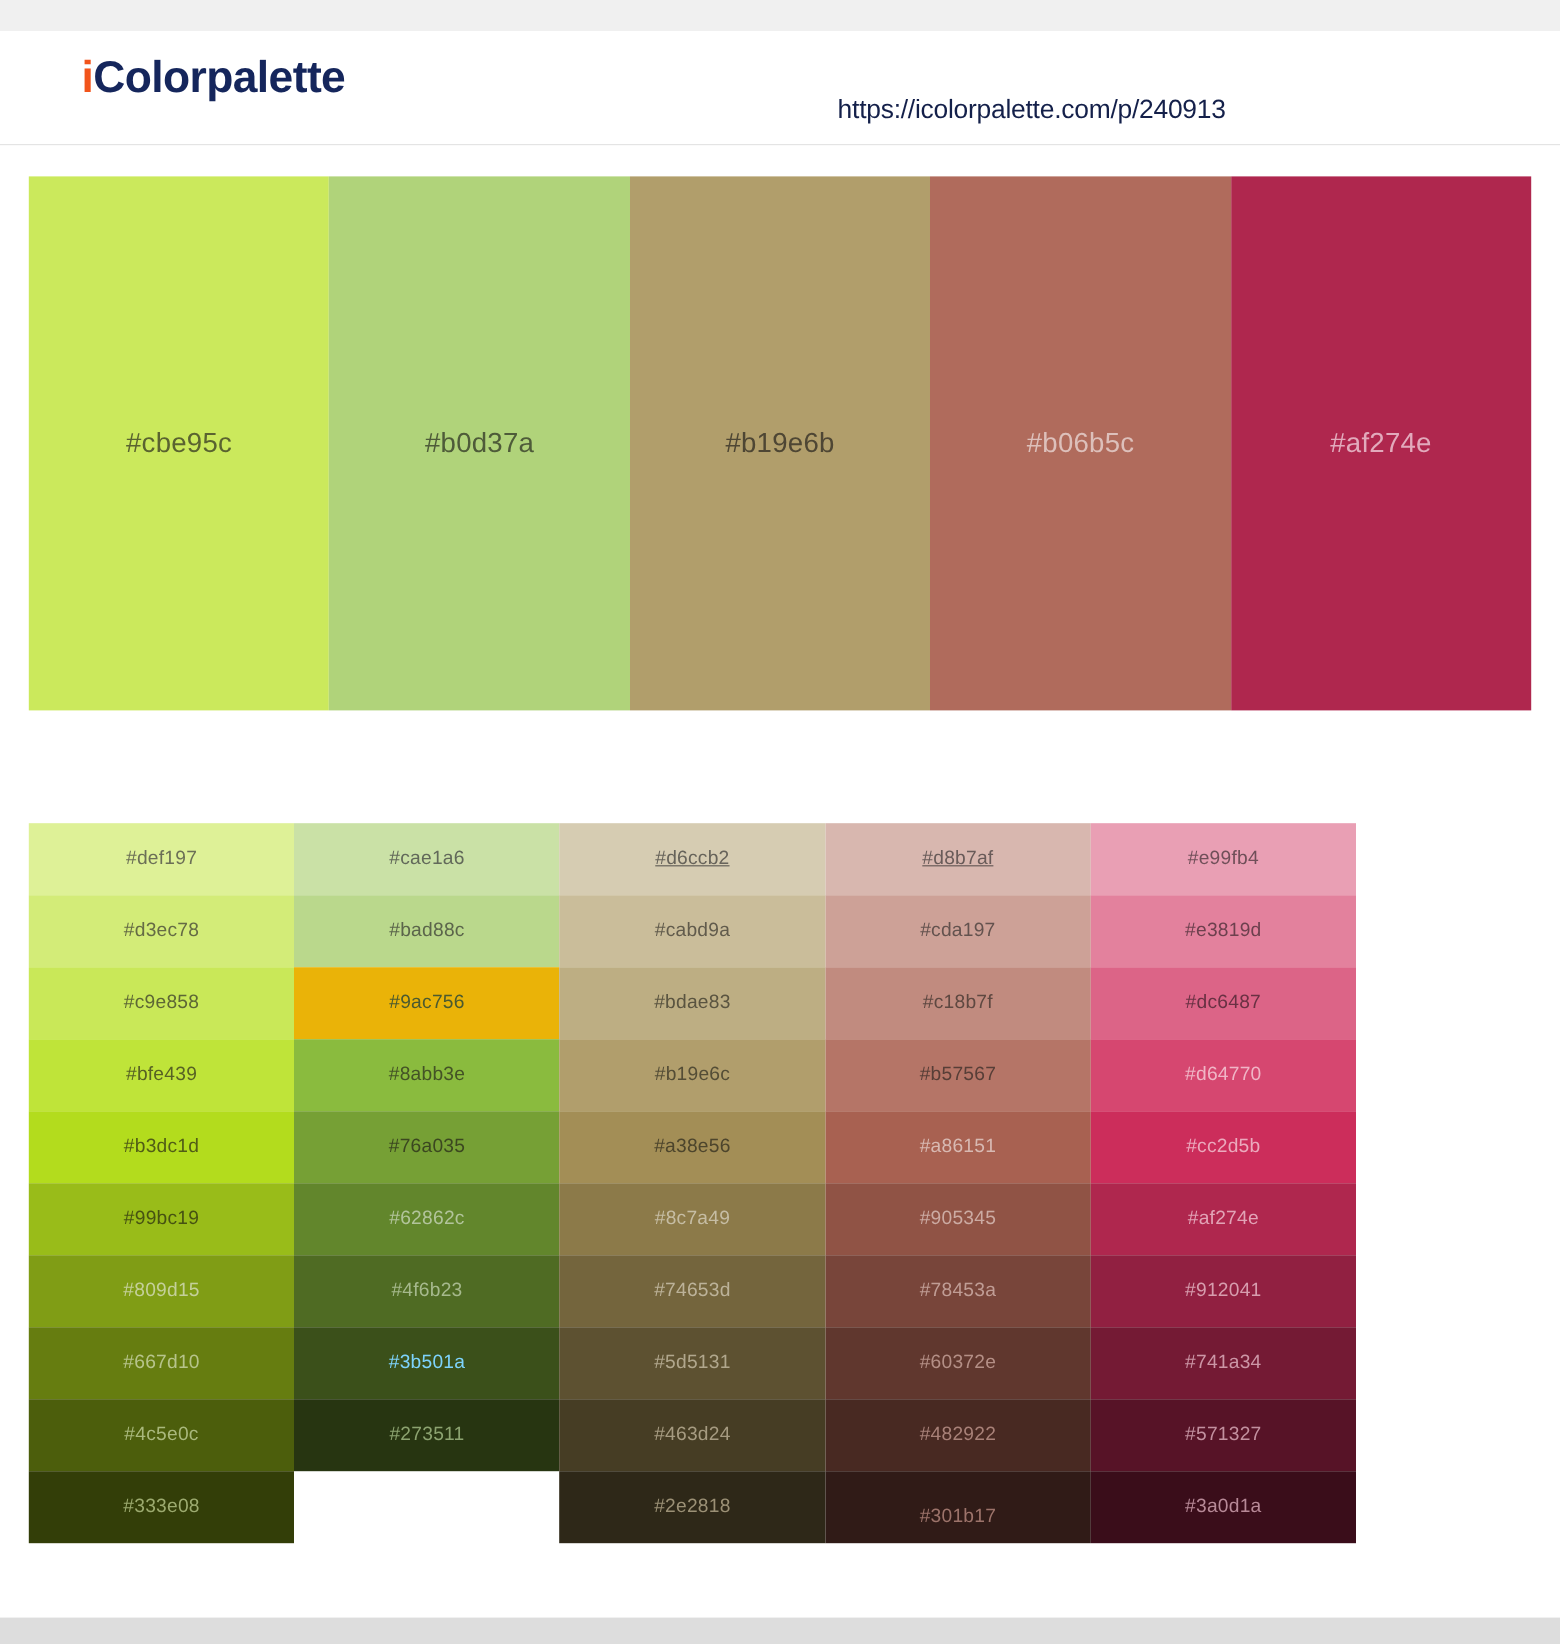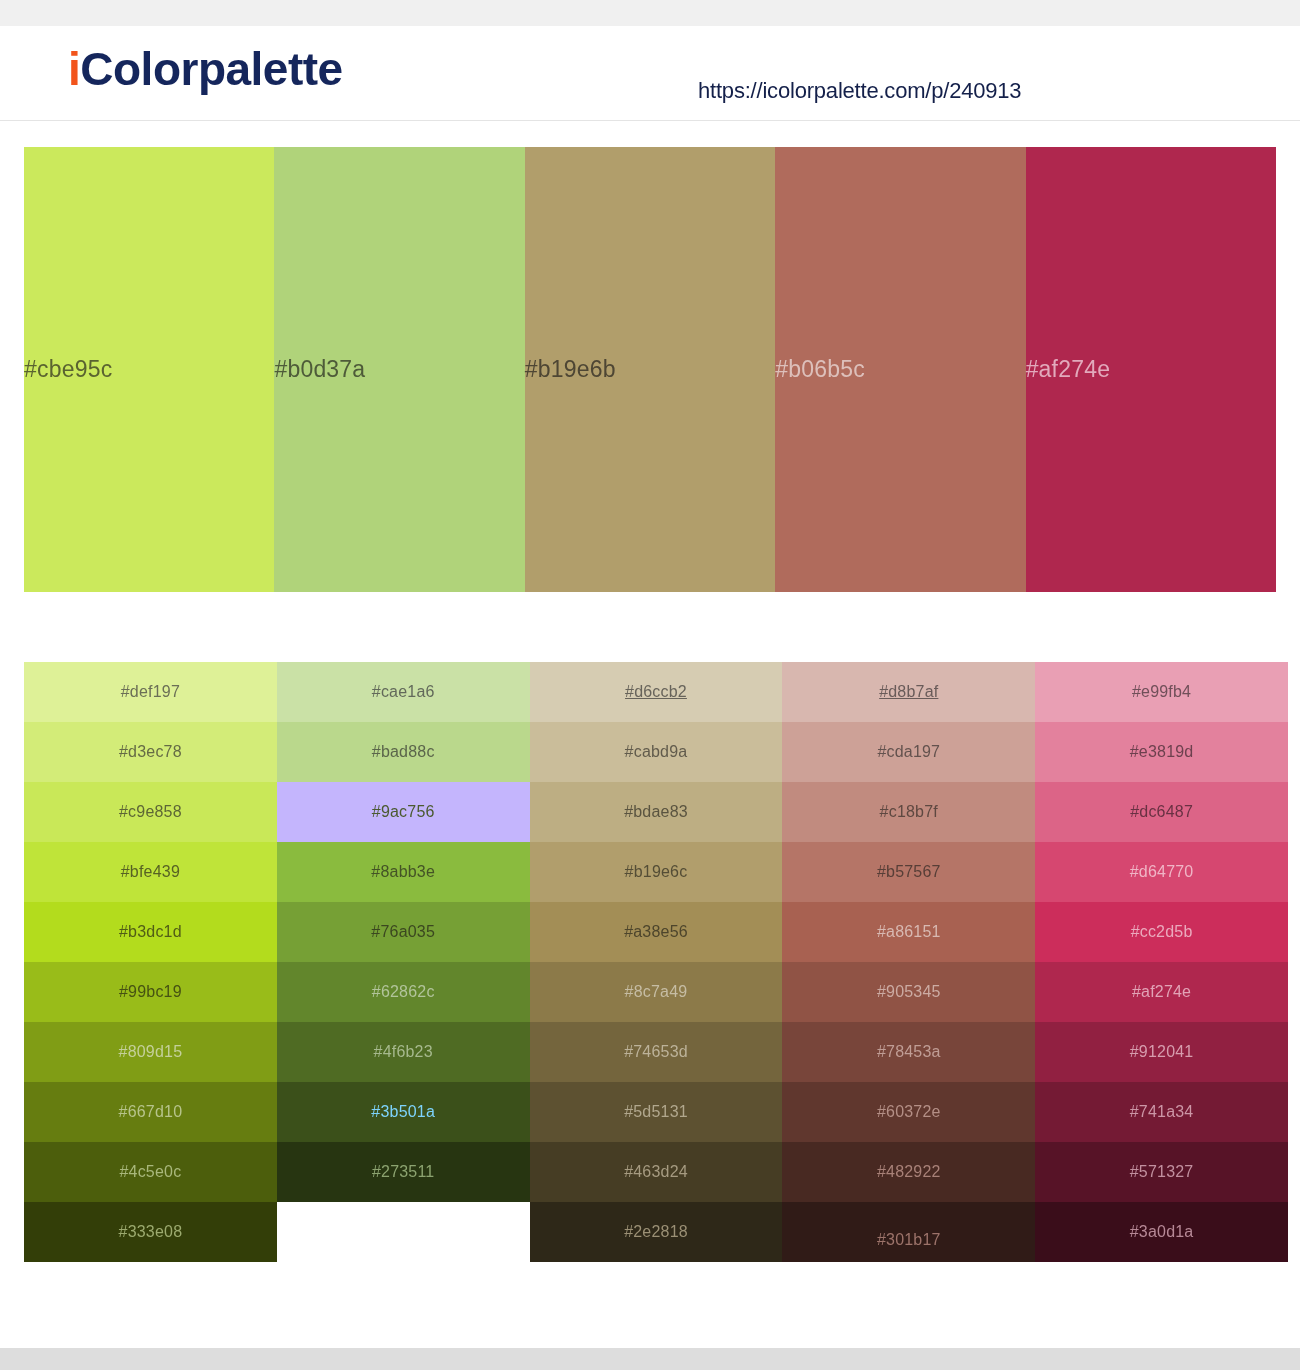--- a/index.html
+++ b/index.html
@@ -34,21 +34,21 @@
   .site-header {
     position: relative;
     height: 94px;
     border-bottom: 1px solid #e4e4e4;
     background: #ffffff;
   }
   .logo {
     position: absolute;
     left: 68px;
     top: 20px;
-    font-size: 46px;
+    font-size: 37px;
     font-weight: bold;
     letter-spacing: -0.5px;
     line-height: 1;
     white-space: nowrap;
   }
   .logo .logo-i {
     color: #f2541b;
   }
   .logo .logo-rest {
     color: #15265c;
@@ -69,33 +69,33 @@
     top: 121px;
     width: 1252px;
     height: 445px;
     display: flex;
   }
   .swatch {
     flex: 1 1 0;
     position: relative;
     display: flex;
     align-items: center;
-    justify-content: flex-start;
+    justify-content: center;
   }
   .swatch-label {
     font-size: 23px;
     line-height: 1;
     letter-spacing: 0.2px;
   }
   
   .shades-grid {
     position: absolute;
     left: 24px;
-    top: 636px;
-    width: 1264px;
+    top: 660px;
+    width: 1106px;
     display: flex;
   }
   .shade-col {
     flex: 1 1 0;
     display: flex;
     flex-direction: column;
   }
   .shade-cell {
     height: 60px;
     display: flex;
@@ -182,21 +182,21 @@
           <span class="shade-label" style="color: rgb(156, 170, 111);">#333e08</span>
         </div>
       </div>
       <div class="shade-col">
         <div class="shade-cell" style="background: rgb(202, 225, 166);">
           <span class="shade-label" style="color: rgb(98, 105, 90);">#cae1a6</span>
         </div>
         <div class="shade-cell" style="background: rgb(186, 216, 140);">
           <span class="shade-label" style="color: rgb(91, 101, 75);">#bad88c</span>
         </div>
-        <div class="shade-cell" style="background: #c4b5fd;">
+        <div class="shade-cell" style="background: #eab308;">
           <span class="shade-label" style="color: rgb(75, 90, 48);">#9ac756</span>
         </div>
         <div class="shade-cell" style="background: rgb(138, 187, 62);">
           <span class="shade-label" style="color: rgb(68, 83, 38);">#8abb3e</span>
         </div>
         <div class="shade-cell" style="background: rgb(118, 160, 53);">
           <span class="shade-label" style="color: rgb(59, 71, 32);">#76a035</span>
         </div>
         <div class="shade-cell" style="background: rgb(98, 134, 44);">
           <span class="shade-label" style="color: rgb(178, 196, 155);">#62862c</span>

